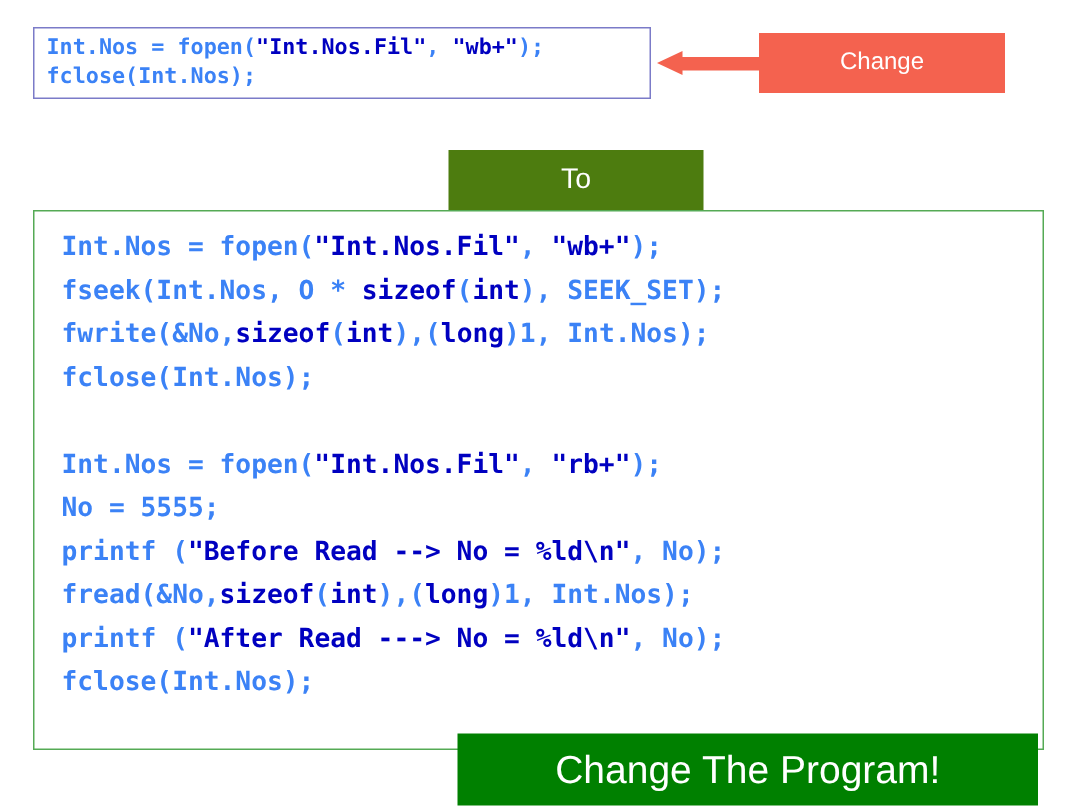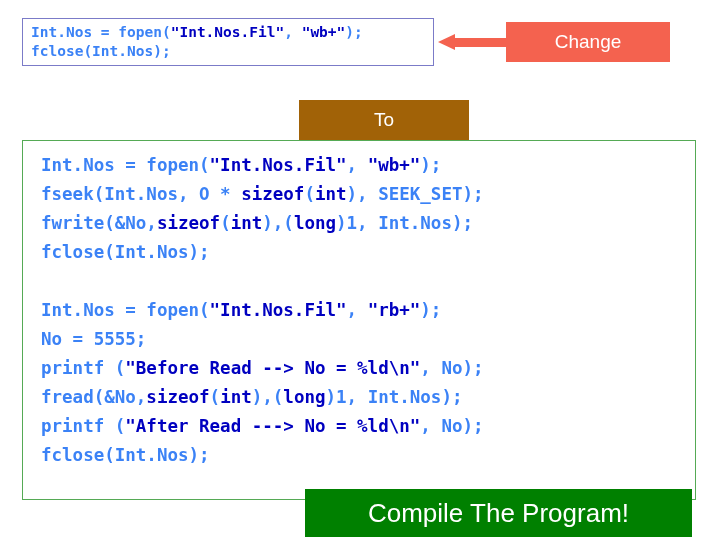--- a/index.html
+++ b/index.html
@@ -67,34 +67,34 @@
 
   
   #change-banner {
     position: absolute;
     left: 506px;
     top: 22px;
     width: 164px;
     height: 40px;
     background: #f4624f;
     color: #ffffff;
-    font-size: 19px;
+    font-size: 16px;
     display: flex;
     align-items: center;
     justify-content: center;
   }
 
   
   #to-banner {
     position: absolute;
     left: 299px;
     top: 100px;
     width: 170px;
     height: 40px;
-    background: #a16207;
+    background: #4d7c0f;
     color: #ffffff;
     font-size: 19px;
     display: flex;
     align-items: center;
     justify-content: center;
   }
 
   
   #main-code-box {
     position: absolute;
@@ -155,16 +155,16 @@
 
 <div id="to-banner">
   <span>To</span>
 </div>
 
 <div id="main-code-box">
   <div class="code"><div><span class="green">Int.Nos = fopen(</span><span class="blue">"Int.Nos.Fil"</span><span class="green">, </span><span class="blue">"wb+"</span><span class="green">);</span></div><div><span class="green">fseek(Int.Nos, O * </span><span class="blue">sizeof</span><span class="green">(</span><span class="blue">int</span><span class="green">), SEEK_SET);</span></div><div><span class="green">fwrite(&amp;No,</span><span class="blue">sizeof</span><span class="green">(</span><span class="blue">int</span><span class="green">),(</span><span class="blue">long</span><span class="green">)1, Int.Nos);</span></div><div><span class="green">fclose(Int.Nos);</span></div><div>&nbsp;</div><div><span class="green">Int.Nos = fopen(</span><span class="blue">"Int.Nos.Fil"</span><span class="green">, </span><span class="blue">"rb+"</span><span class="green">);</span></div><div><span class="green">No = 5555;</span></div><div><span class="green">printf (</span><span class="blue">"Before Read --&gt; No = %ld\n"</span><span class="green">, No);</span></div><div><span class="green">fread(&amp;No,</span><span class="blue">sizeof</span><span class="green">(</span><span class="blue">int</span><span class="green">),(</span><span class="blue">long</span><span class="green">)1, Int.Nos);</span></div><div><span class="green">printf (</span><span class="blue">"After Read ---&gt; No = %ld\n"</span><span class="green">, No);</span></div><div><span class="green">fclose(Int.Nos);</span></div></div>
 </div>
 
 <div id="compile-banner">
-  <span>Compile The Program!</span>
+  <span>Change The Program!</span>
 </div>
 
 <div id="slide-number">52</div>
 
 </body></html>

